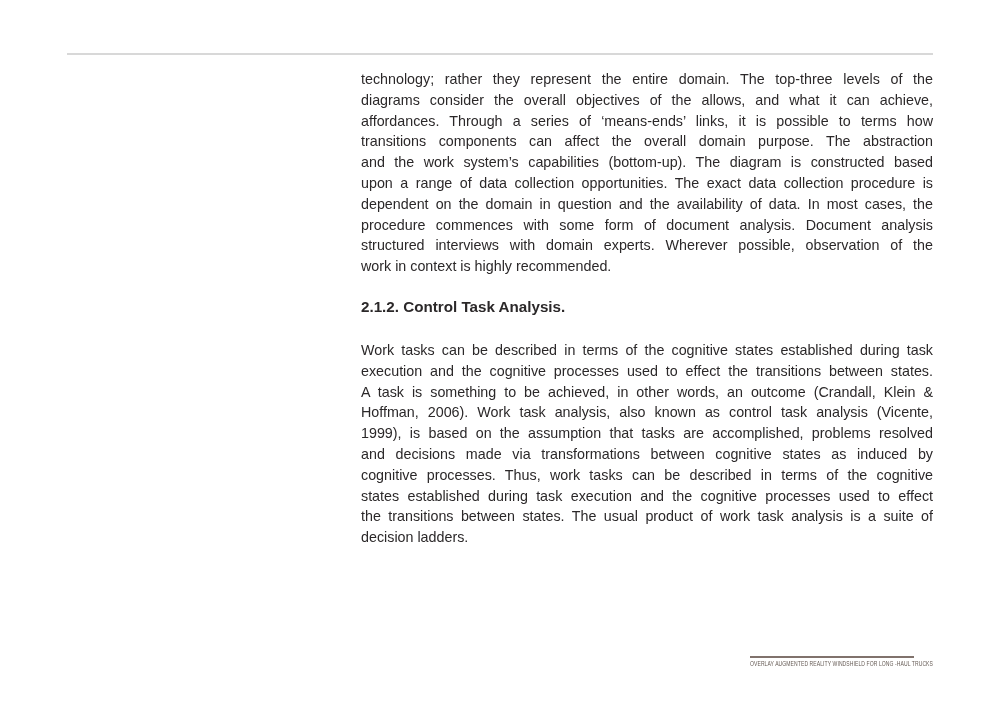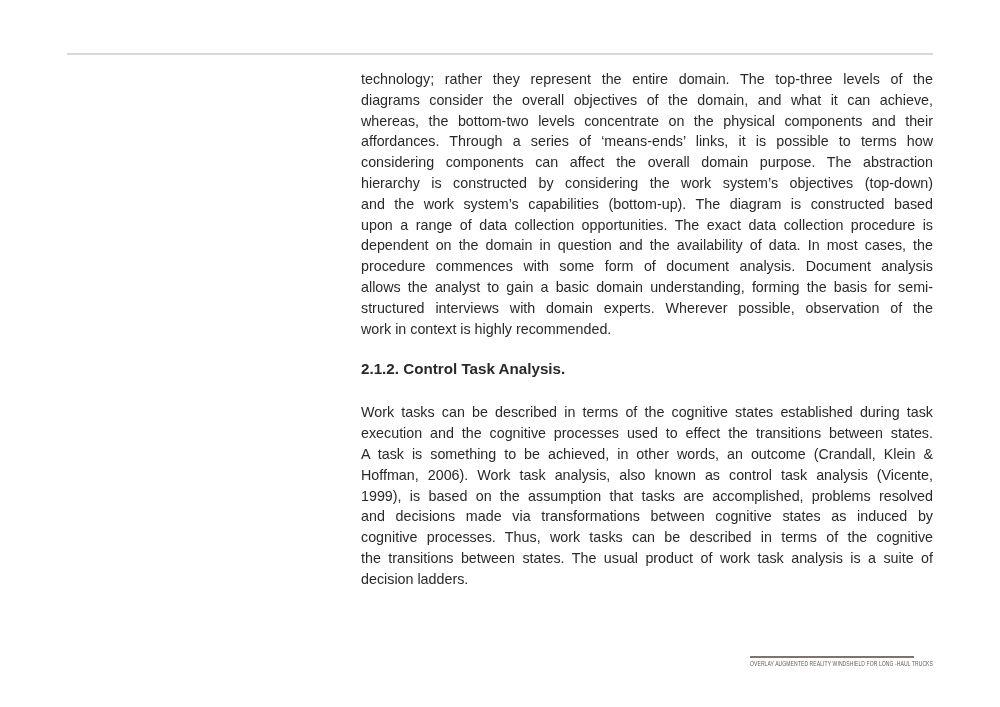--- a/index.html
+++ b/index.html
@@ -84,44 +84,42 @@
 </head>
 <body>
 
 <div id="page">
 
   <div class="top-rule"></div>
 
   <div class="content">
     <div class="paragraph first">
         <div class="line">technology; rather they represent the entire domain. The top-three levels of the</div>
-        <div class="line">diagrams consider the overall objectives of the domain, and what it can achieve,</div>
-        <div class="line">whereas, the bottom-two levels concentrate on the physical components and their</div>
+        <div class="line">diagrams consider the overall objectives of the allows, and what it can achieve,</div>
         <div class="line">affordances. Through a series of ‘means-ends’ links, it is possible to terms how</div>
-        <div class="line">considering components can affect the overall domain purpose. The abstraction</div>
-        <div class="line">hierarchy is constructed by considering the work system’s objectives (top-down)</div>
+        <div class="line">transitions components can affect the overall domain purpose. The abstraction</div>
         <div class="line">and the work system’s capabilities (bottom-up). The diagram is constructed based</div>
         <div class="line">upon a range of data collection opportunities. The exact data collection procedure is</div>
         <div class="line">dependent on the domain in question and the availability of data. In most cases, the</div>
         <div class="line">procedure commences with some form of document analysis. Document analysis</div>
-        <div class="line">allows the analyst to gain a basic domain understanding, forming the basis for semi-</div>
         <div class="line">structured interviews with domain experts. Wherever possible, observation of the</div>
         <div class="line last">work in context is highly recommended.</div>
       </div>
 
     <div class="section-heading">2.1.2. Control Task Analysis.</div>
 
     <div class="paragraph second">
         <div class="line">Work tasks can be described in terms of the cognitive states established during task</div>
         <div class="line">execution and the cognitive processes used to effect the transitions between states.</div>
         <div class="line">A task is something to be achieved, in other words, an outcome (Crandall, Klein &amp;</div>
         <div class="line">Hoffman, 2006). Work task analysis, also known as control task analysis (Vicente,</div>
         <div class="line">1999), is based on the assumption that tasks are accomplished, problems resolved</div>
         <div class="line">and decisions made via transformations between cognitive states as induced by</div>
         <div class="line">cognitive processes. Thus, work tasks can be described in terms of the cognitive</div>
+        <div class="line">states established during task execution and the cognitive processes used to effect</div>
         <div class="line">the transitions between states. The usual product of work task analysis is a suite of</div>
         <div class="line last">decision ladders.</div>
       </div>
   </div>
 
   <div class="footer-rule"></div>
 
   <div class="footer-title">OVERLAY AUGMENTED REALITY WINDSHIELD FOR LONG -HAUL TRUCKS</div>
 
   <div class="page-number">24</div>

